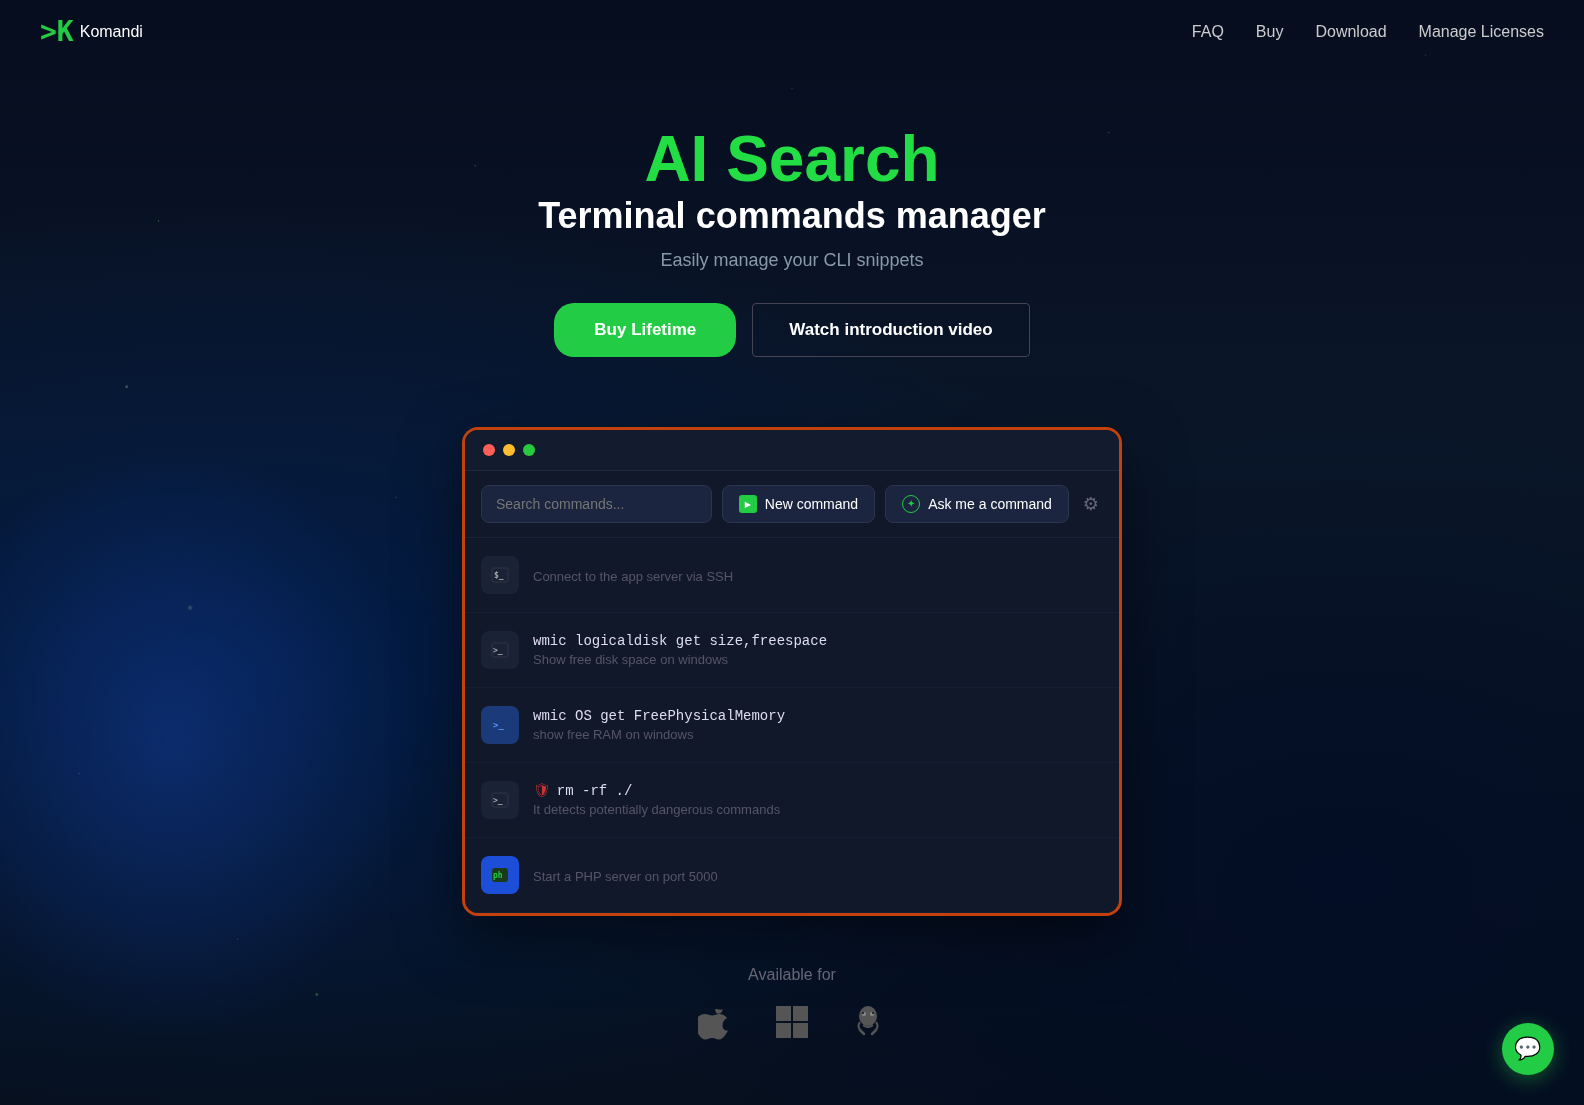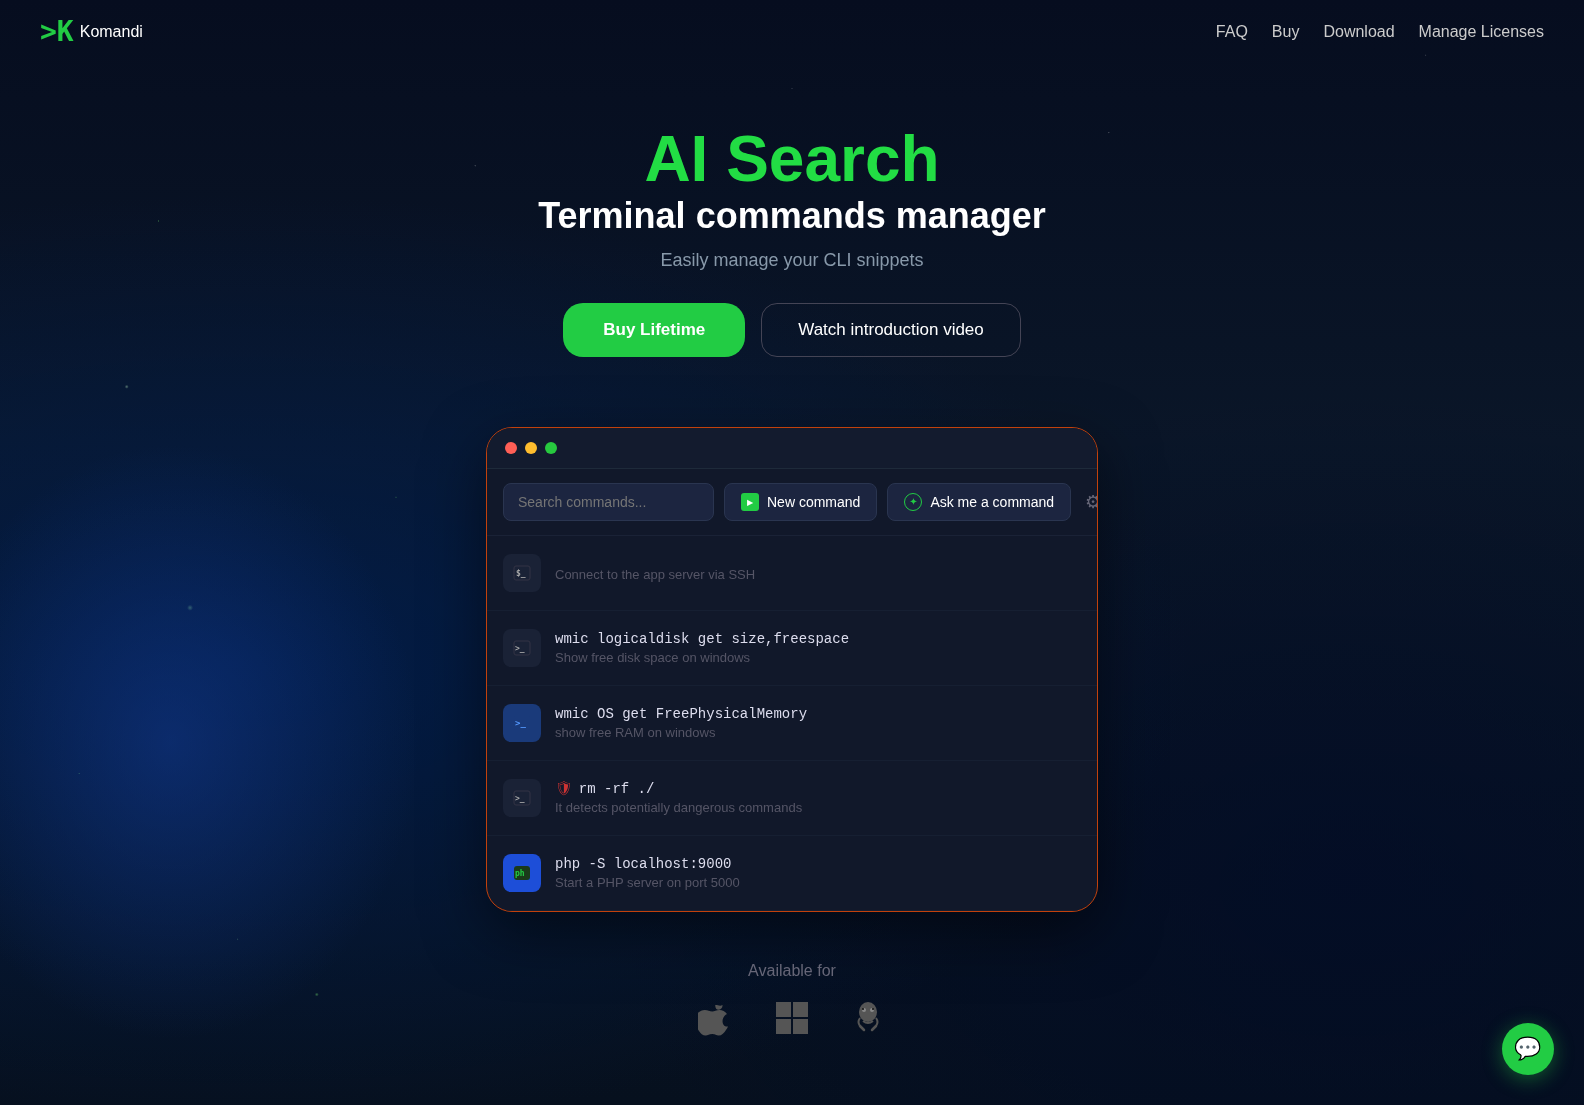--- a/index.html
+++ b/index.html
@@ -86,21 +86,21 @@
 
     .logo-text {
       font-size: 16px;
       color: #fff;
       font-weight: 500;
     }
 
     nav {
       display: flex;
       align-items: center;
-      gap: 24px;
+      gap: 32px;
       justify-content: space-between;
     }
 
     .nav-link {
       color: #ccc;
       text-decoration: none;
       font-size: 16px;
       font-weight: 400;
     }
 
@@ -149,38 +149,38 @@
       border-radius: 20px;
       cursor: pointer;
     }
 
     .btn-secondary {
       background: transparent;
       color: #fff;
       border: 1px solid #445;
       padding: 16px 36px;
       font-size: 17px;
-      font-weight: 400;
-      border-radius: 16px;
+      font-weight: 700;
+      border-radius: 4px;
       cursor: pointer;
     }
 
     
     .app-window-wrapper {
       display: flex;
       justify-content: center;
       margin-top: 40px;
       padding: 0 20px;
     }
 
     .app-window {
-      width: 612px;
+      width: 660px;
       background: #11182a;
-      border-radius: 26px;
-      border: 1px solid #c2410c;
+      border-radius: 16px;
+      border: 3px solid #c2410c;
       overflow: hidden;
       box-shadow: 0 20px 60px rgba(0,0,0,0.5);
     }
 
     .window-titlebar {
       background: #131b2e;
       padding: 14px 18px;
       display: flex;
       align-items: center;
       gap: 8px;
@@ -524,21 +524,20 @@
         </div>
 
         <div class="command-item">
           <div class="cmd-icon cmd-icon-green">
             <svg width="20" height="20" viewBox="0 0 20 20" fill="none">
               <rect x="2" y="3" width="16" height="14" rx="3" fill="#1a3a1a"></rect>
               <text x="3" y="13" font-size="8" fill="#22cc44" font-family="monospace" font-weight="bold">ph</text>
             </svg>
           </div>
           <div class="cmd-info">
-            <div class="cmd-name">php -S localhost:9000</div>
             <div class="cmd-desc">Start a PHP server on port 5000</div>
           </div>
         </div>
 
       </div>
     </div>
   </div>
 
   <div class="available-section">
     <p class="available-label">Available for</p>

